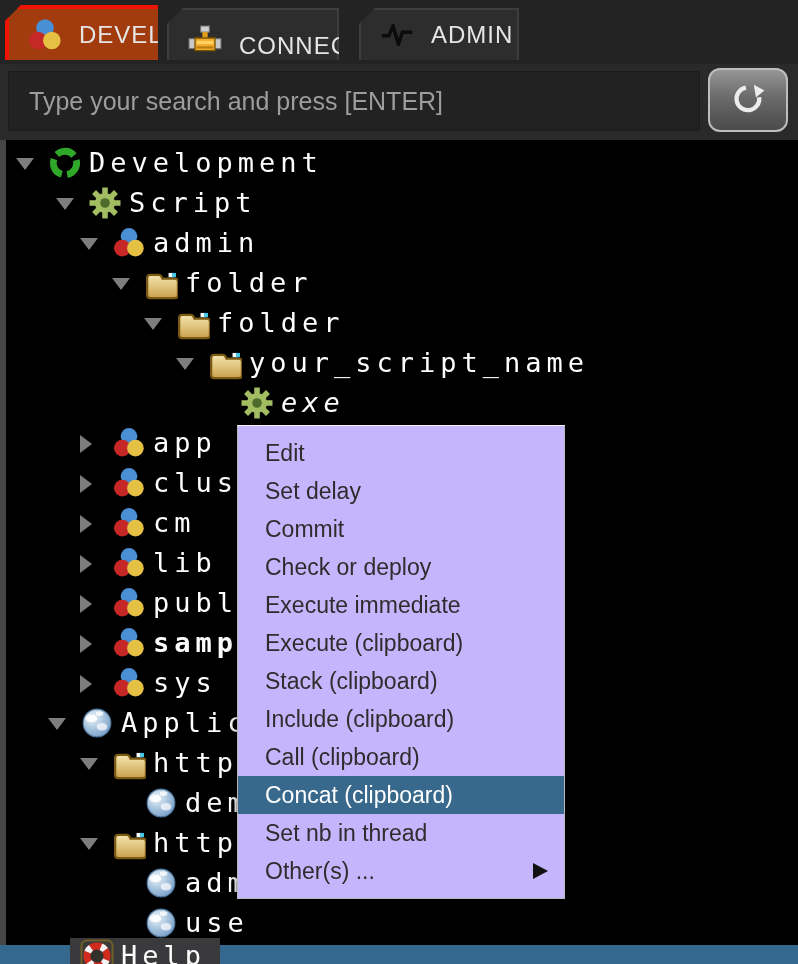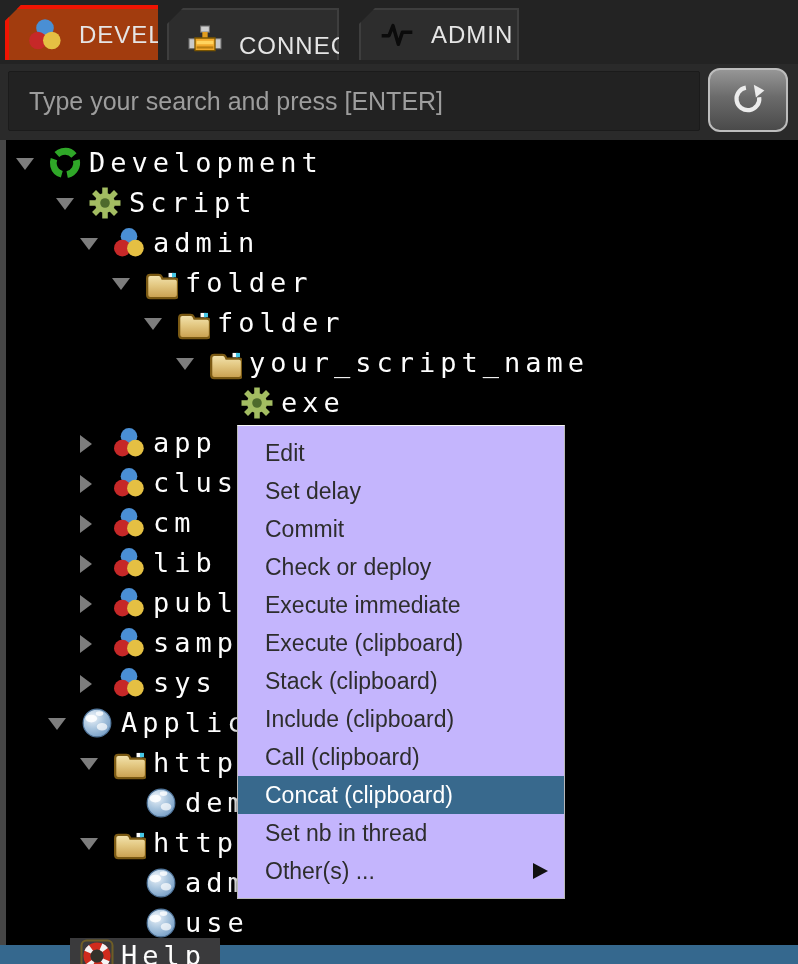--- a/index.html
+++ b/index.html
@@ -214,21 +214,21 @@
             <line x1="13.5" y1="19.5" x2="13.5" y2="25.8" stroke="#a3bd62" stroke-width="4.4"></line>
             <line x1="9.3" y1="17.7" x2="4.8" y2="22.2" stroke="#a3bd62" stroke-width="4.4"></line>
             <line x1="7.5" y1="13.5" x2="1.2" y2="13.5" stroke="#a3bd62" stroke-width="4.4"></line>
             <line x1="9.3" y1="9.3" x2="4.8" y2="4.8" stroke="#a3bd62" stroke-width="4.4"></line>
             <line x1="13.5" y1="7.5" x2="13.5" y2="1.2" stroke="#a3bd62" stroke-width="4.4"></line>
             <line x1="17.7" y1="9.3" x2="22.2" y2="4.8" stroke="#a3bd62" stroke-width="4.4"></line>
             <circle cx="13.5" cy="13.5" r="8" fill="#a3bd62"></circle>
             <circle cx="13.5" cy="13.5" r="3.8" fill="#4e6a2c"></circle>
           </svg>
         </span>
-        <span class="node-label" style="left: 281px;">exe</span>
+        <span class="node-label" style="left: 281px; font-style: italic;">exe</span>
       </div>
       <div class="row" style="top: 283px;">
         <span class="tri-right" style="left: 80px;"></span>
         <span class="node-icon" style="left: 112px;">
           <svg viewBox="0 0 27 27" width="34" height="34">
             <circle cx="13.5" cy="8.2" r="6.6" fill="#4a8fd4"></circle>
             <circle cx="8.2" cy="17.6" r="6.6" fill="#c62828"></circle>
             <circle cx="18.6" cy="17.6" r="6.6" fill="#e5c043"></circle>
           </svg>
         </span>
@@ -280,21 +280,21 @@
       </div>
       <div class="row" style="top: 483px;">
         <span class="tri-right" style="left: 80px;"></span>
         <span class="node-icon" style="left: 112px;">
           <svg viewBox="0 0 27 27" width="34" height="34">
             <circle cx="13.5" cy="8.2" r="6.6" fill="#4a8fd4"></circle>
             <circle cx="8.2" cy="17.6" r="6.6" fill="#c62828"></circle>
             <circle cx="18.6" cy="17.6" r="6.6" fill="#e5c043"></circle>
           </svg>
         </span>
-        <span class="node-label" style="left: 153px;">samp</span>
+        <span class="node-label" style="left: 153px; font-weight: bold;">samp</span>
       </div>
       <div class="row" style="top: 523px;">
         <span class="tri-right" style="left: 80px;"></span>
         <span class="node-icon" style="left: 112px;">
           <svg viewBox="0 0 27 27" width="34" height="34">
             <circle cx="13.5" cy="8.2" r="6.6" fill="#4a8fd4"></circle>
             <circle cx="8.2" cy="17.6" r="6.6" fill="#c62828"></circle>
             <circle cx="18.6" cy="17.6" r="6.6" fill="#e5c043"></circle>
           </svg>
         </span>

